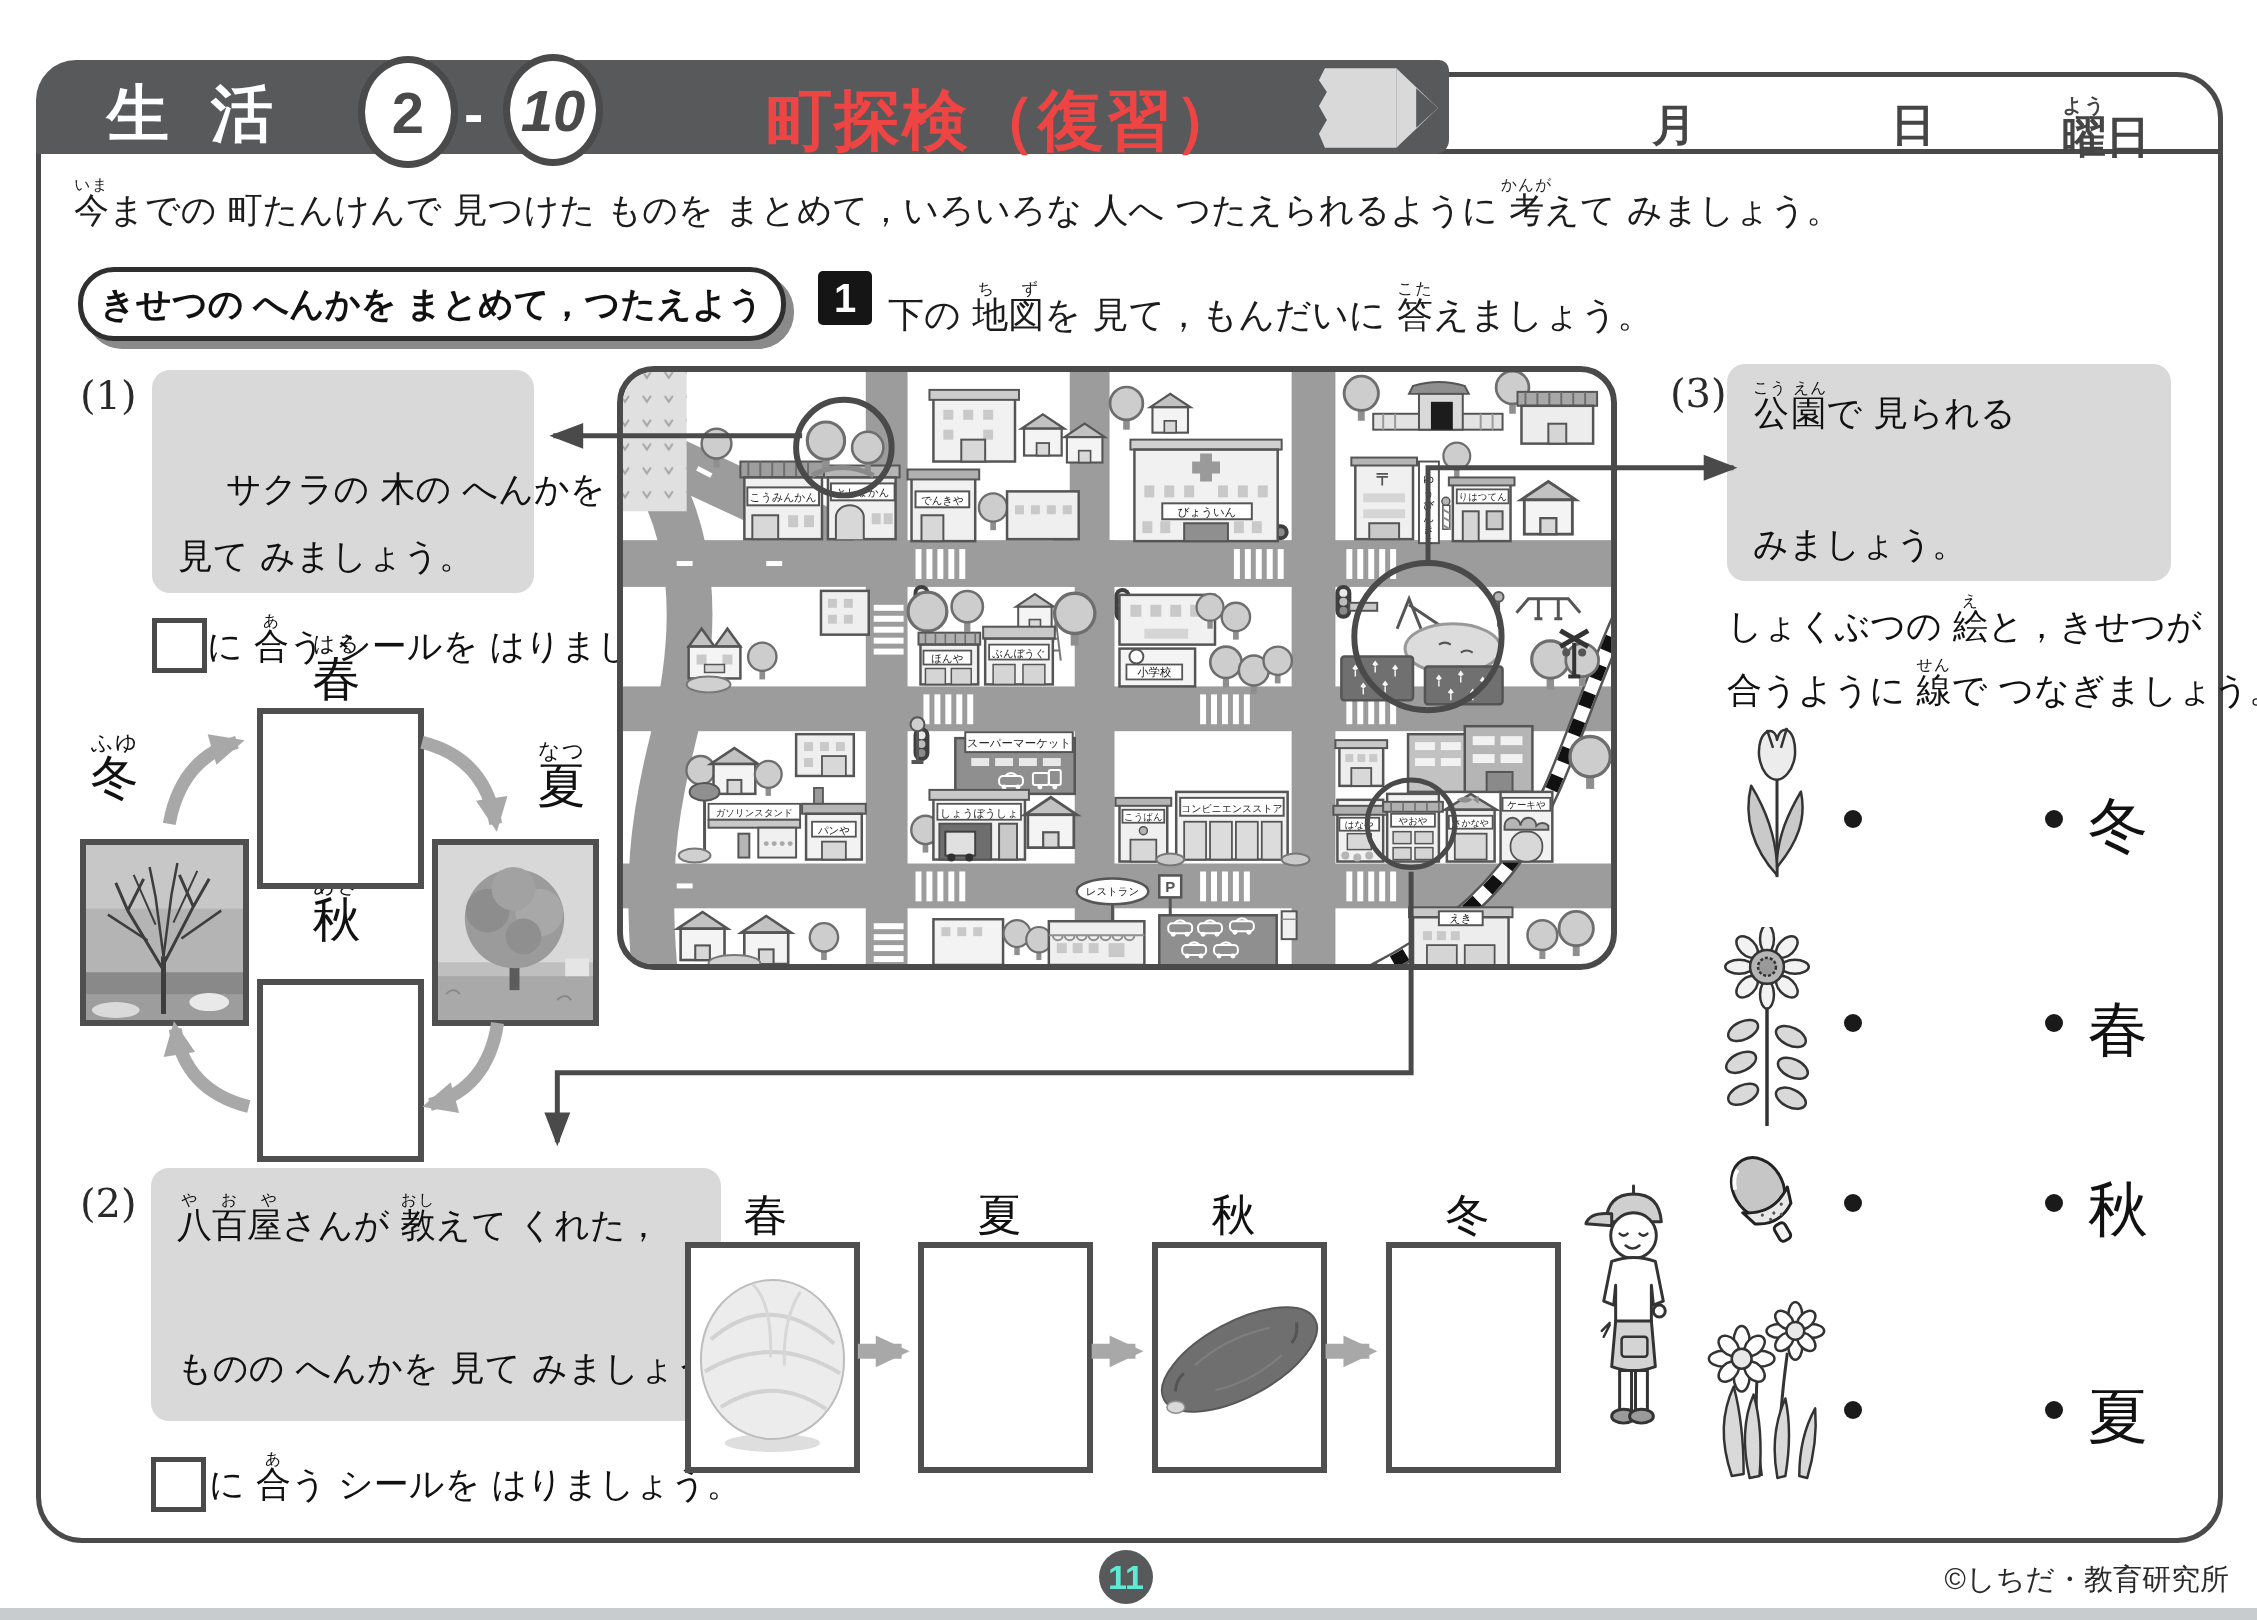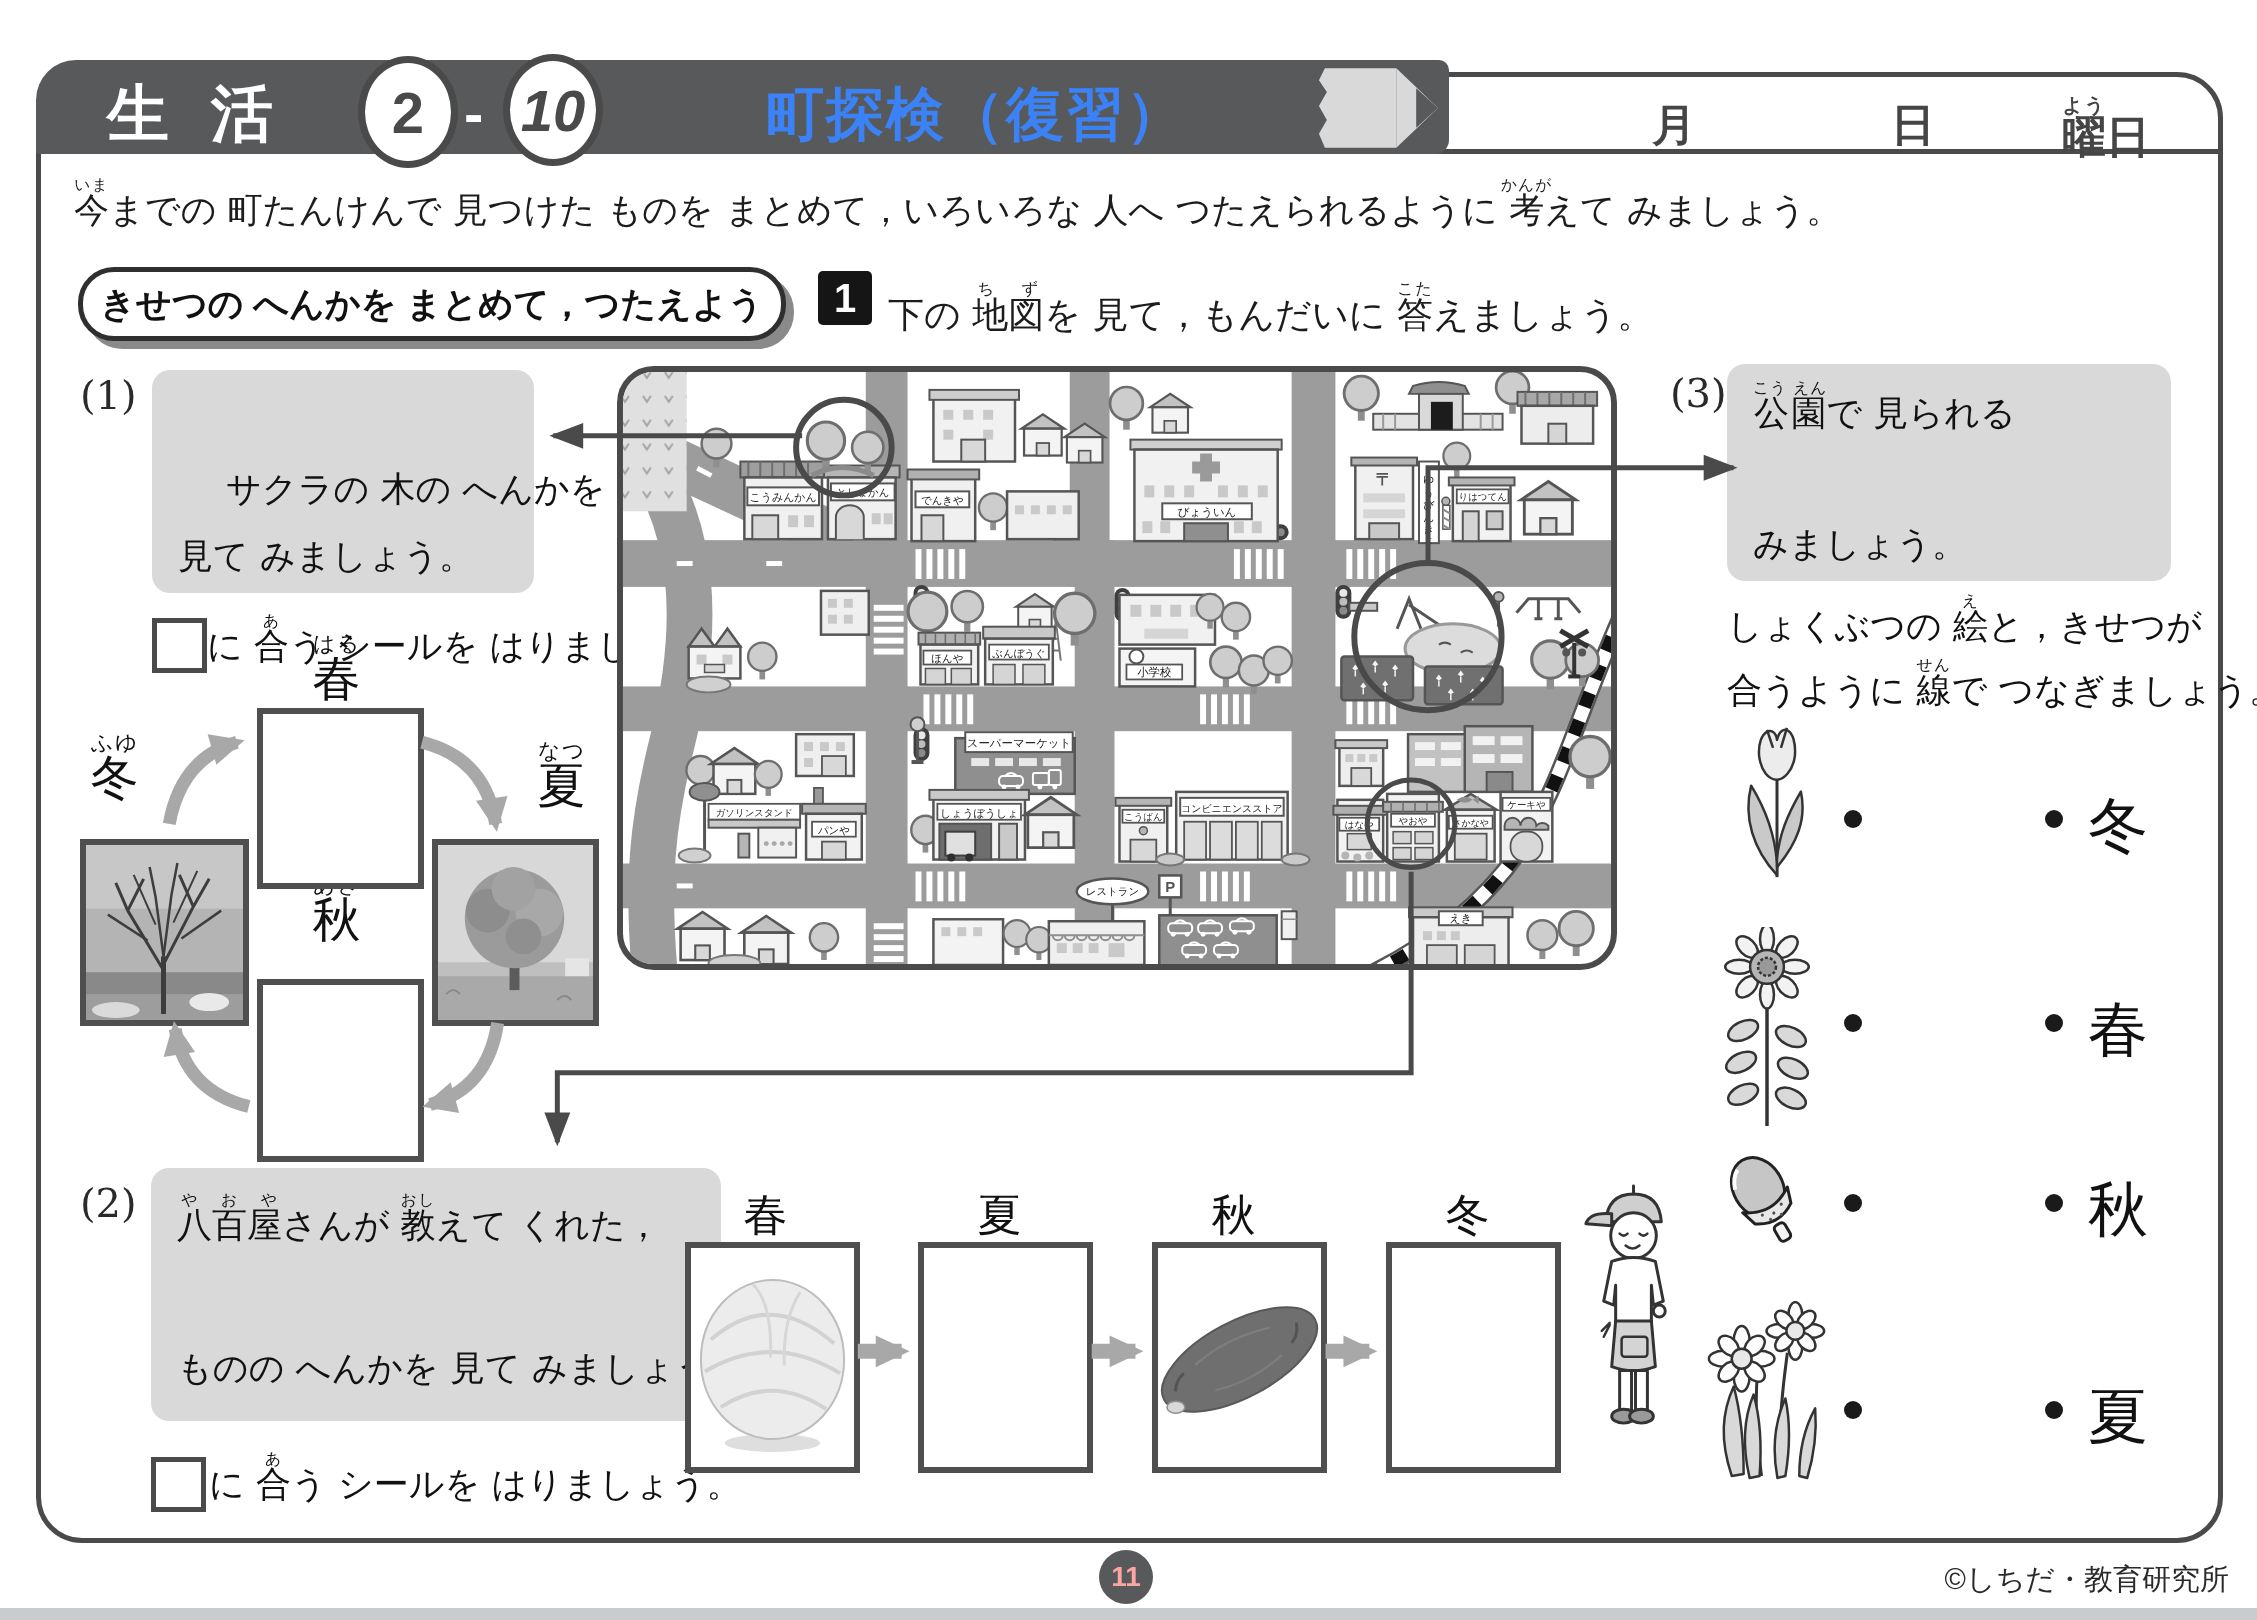--- a/index.html
+++ b/index.html
@@ -9,42 +9,42 @@
   .serif{font-family:"DejaVu Serif","Liberation Serif",serif;}
   .sans{font-family:"Liberation Sans","DejaVu Sans",sans-serif;}
   .nowrap{white-space:nowrap;}
   ruby rt{font-size:0.45em;letter-spacing:1px;}
   .frame{left:36px;top:72px;width:2177px;height:1461px;border:5px solid #4a4a4a;border-radius:46px;}
   .band{left:36px;top:60px;width:1413px;height:94px;background:#58595b;border-radius:40px 10px 14px 2px;}
   .hsep{left:1423px;top:149px;width:799px;height:5px;background:#4a4a4a;}
   .subject{color:#fff;font-size:62px;font-weight:bold;letter-spacing:42px;}
   .numcirc{width:86px;height:98px;background:#fff;border:7px solid #4a4a4a;border-radius:50%;
            display:flex;align-items:center;justify-content:center;font-size:58px;font-weight:bold;color:#4a4a4a;}
-  .titletext{color:#3b82f6;font-size:58px;font-weight:bold;letter-spacing:2px;text-align:center;}
+  .titletext{color:#ef4444;font-size:66px;font-weight:bold;letter-spacing:2px;text-align:center;}
   .datelbl{font-size:44px;color:#454545;font-weight:600;}
   .introline{font-size:35px;color:#1c1c1c;line-height:1.5;}
   .pill{left:78px;top:267px;width:698px;height:64px;background:#fff;border:5px solid #2f2f2f;border-radius:36px;
         box-shadow:8px 8px 0 #8a8a8a;display:flex;align-items:center;justify-content:center;}
   .pill span{font-size:35px;font-weight:bold;color:#111;}
   .qsq{left:818px;top:271px;width:54px;height:54px;background:#151515;border-radius:5px;
        display:flex;align-items:center;justify-content:center;color:#fff;font-size:40px;font-weight:bold;}
   .qtext{font-size:36px;color:#1c1c1c;}
   .seclbl{font-size:40px;color:#2a2a2a;}
   .gbox{background:#d9d9d9;border-radius:18px;}
   .bline{font-size:35px;color:#111;line-height:70px;white-space:nowrap;}
   .sealrow{font-size:35px;color:#111;}
   .sealsq{width:45px;height:45px;border:5px solid #4a4a4a;background:#fff;}
   .seasonlbl{font-size:48px;color:#111;text-align:center;}
   .photoframe{border:6px solid #4f4f4f;background:#fff;}
   .stickerbox{border:6px solid #4f4f4f;background:#fff;}
   .veglbl{font-size:44px;color:#111;text-align:center;}
   .matchkanji{font-size:60px;color:#111;}
   .dot{width:18px;height:18px;background:#1a1a1a;border-radius:50%;}
   .pagecirc{left:1099px;top:1550px;width:54px;height:54px;background:#58595b;border-radius:50%;
-            display:flex;align-items:center;justify-content:center;color:#fca5a5;font-size:28px;font-weight:bold;}
+            display:flex;align-items:center;justify-content:center;color:#5eead4;font-size:34px;font-weight:bold;}
   .copyright{font-size:29px;color:#2a2a2a;}
   .botstrip{left:0;top:1608px;width:2258px;height:13px;background:#c9ccce;}
   svg text{font-family:"Liberation Sans","DejaVu Sans",sans-serif;}
 </style>
 </head>
 <body>
 
 <div class="abs frame"></div>
 <div class="abs hsep"></div>
 <div class="abs band"></div>

